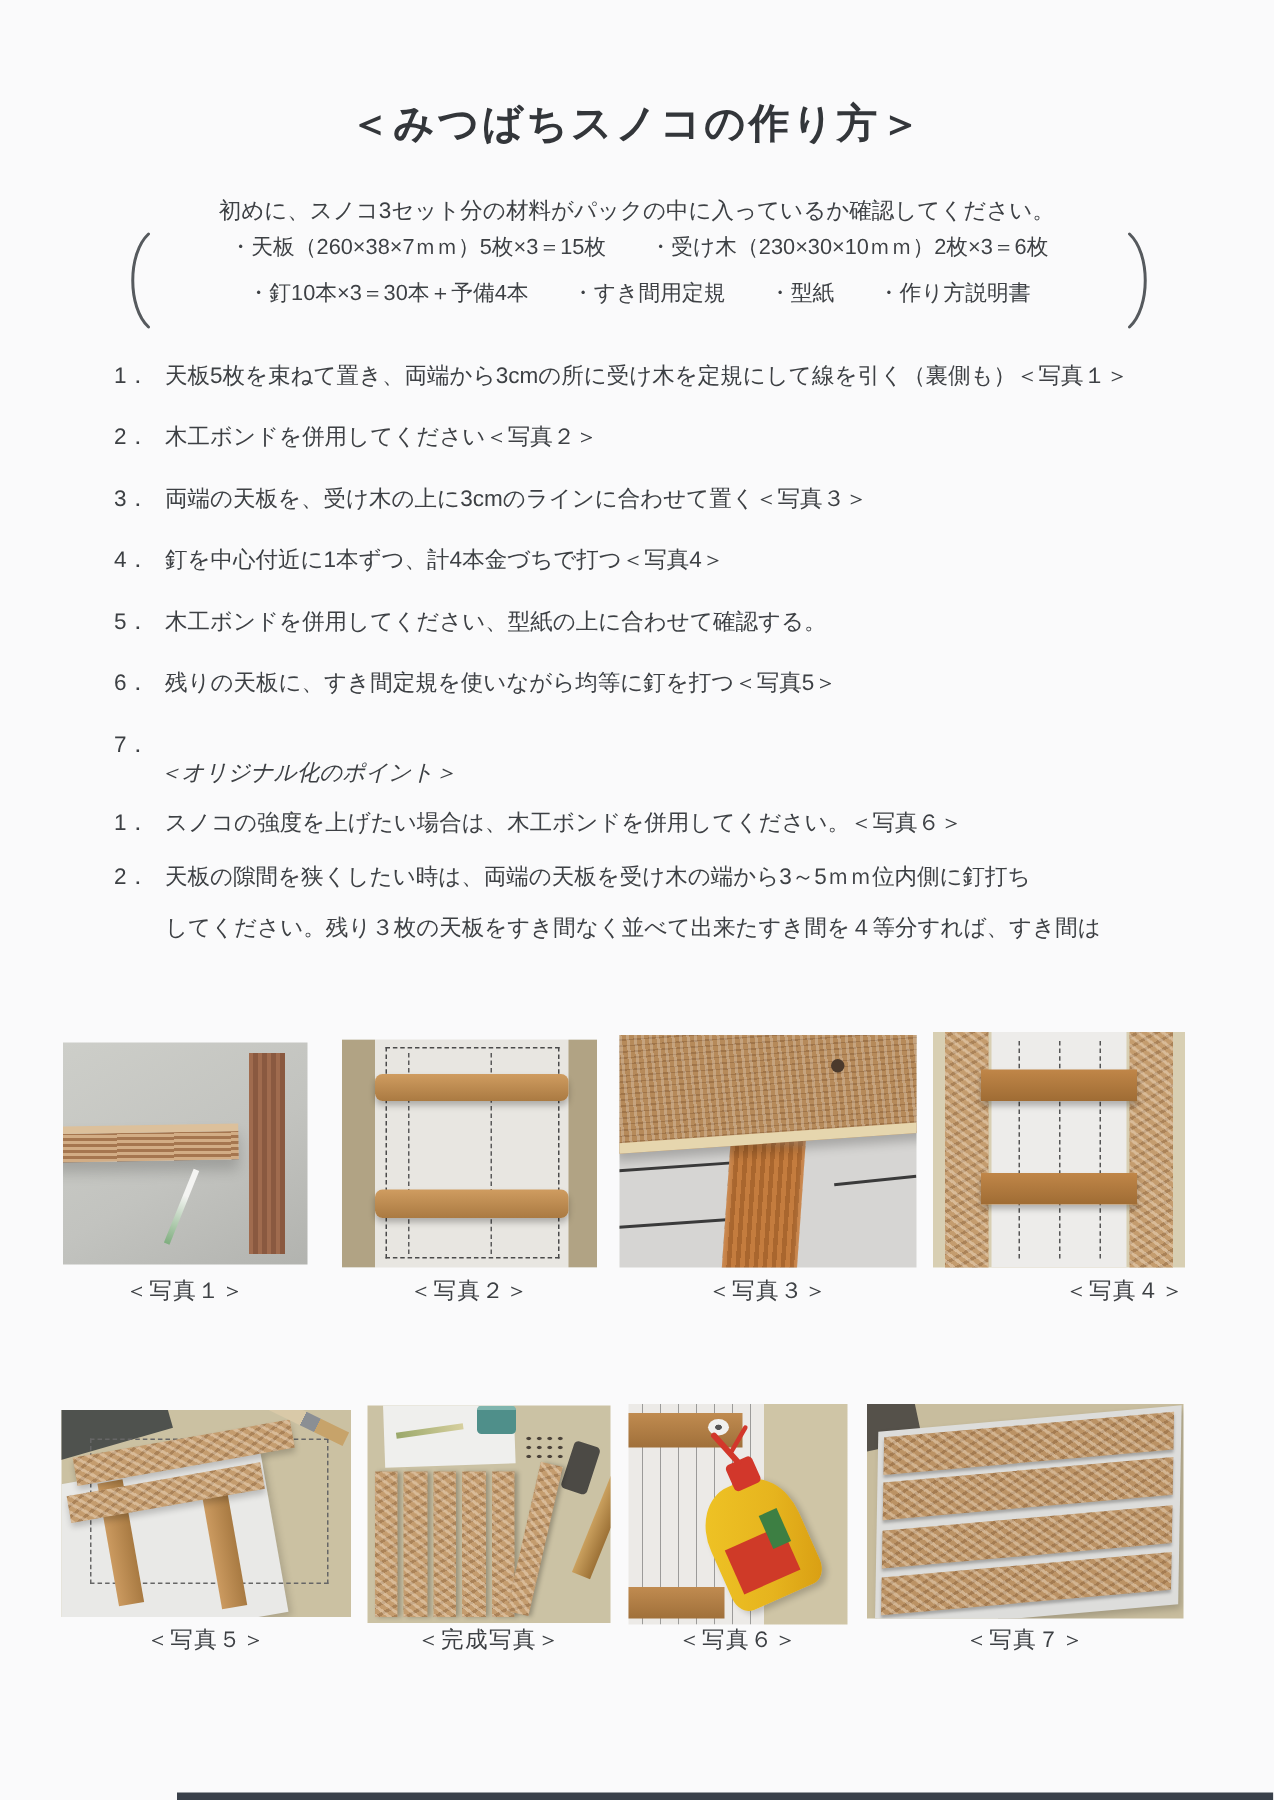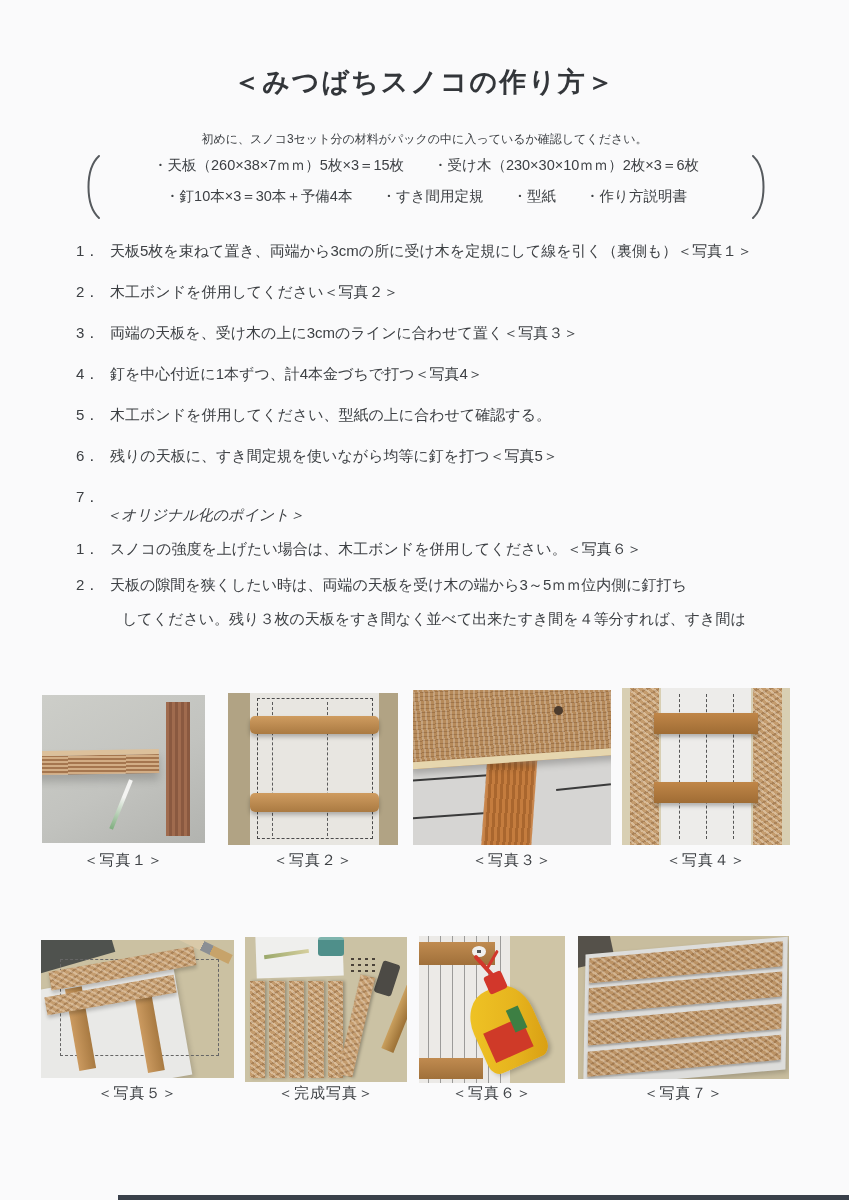--- a/index.html
+++ b/index.html
@@ -7,37 +7,37 @@
     --template-paper:#ecebe7; --khaki:#c9bfa1; --glue-yellow:#e6b41e;
     --glue-red:#cf3a28; --tape-teal:#4f8f8a;
   }
   *{box-sizing:border-box;margin:0;padding:0;}
   html,body{background:var(--paper);}
   body{font-family:"Liberation Sans","DejaVu Sans",sans-serif;color:var(--text);}
   .sheet{position:relative;width:849px;height:1200px;background:var(--paper);overflow:hidden;margin:0 auto;}
 
   .title{position:absolute;top:64px;left:0;width:100%;text-align:center;
          font-size:27px;font-weight:bold;letter-spacing:2px;color:#33363a;white-space:nowrap;}
-  .intro{position:absolute;top:131px;left:0;width:100%;text-align:center;font-size:12px;white-space:nowrap;}
+  .intro{position:absolute;top:131px;left:0;width:100%;text-align:center;font-size:15px;white-space:nowrap;}
 
   .materials{position:absolute;top:150px;left:84px;width:684px;height:74px;}
   .materials .mline{text-align:center;font-size:14.5px;line-height:31px;white-space:nowrap;}
   .materials svg{position:absolute;top:3px;}
   .materials .br-l{left:-4px;}
   .materials .br-r{right:-4px;}
 
   .steps{position:absolute;top:242px;left:76px;width:760px;font-size:15px;}
   .step{display:flex;margin-bottom:23px;line-height:18px;white-space:nowrap;}
   .step .num{width:34px;flex:none;}
 
   .points-header{position:absolute;top:506px;left:106px;font-size:15px;white-space:nowrap;font-style:italic;}
   .point{position:absolute;left:76px;font-size:15px;line-height:18px;white-space:nowrap;}
   .point .row{display:flex;}
   .point .num{width:34px;flex:none;}
-  .point .cont{margin-left:46px;margin-top:16px;}
+  .point .cont{margin-left:34px;margin-top:16px;}
   .point.p1{top:540px;}
   .point.p2{top:576px;}
 
   .photo{position:absolute;overflow:hidden;}
   .photo *{position:absolute;}
   .cap{position:absolute;text-align:center;font-size:15px;letter-spacing:1px;white-space:nowrap;}
 
   
   .pbx{background-color:#c49c6e;
        background-image:repeating-linear-gradient(37deg,rgba(255,245,230,.35) 0 2px,transparent 2px 5px),
@@ -246,21 +246,21 @@
     <div class="p4-dash p4-d3"></div>
     <div class="p4-plank l pbx"></div>
     <div class="p4-plank r pbx"></div>
     <div class="p4-bar b1"></div>
     <div class="p4-bar b2"></div>
   </div>
 
   <div class="cap" style="left:42px;top:851px;width:163px;">＜写真１＞</div>
   <div class="cap" style="left:228px;top:851px;width:170px;">＜写真２＞</div>
   <div class="cap" style="left:413px;top:851px;width:198px;">＜写真３＞</div>
-  <div class="cap" style="left:622px;top:851px;width:168px;">＜写真４＞</div>
+  <div class="cap" style="left:622px;top:851px;width:168px;text-align:right;">＜写真４＞</div>
 
   <div class="photo" id="ph5">
     <div class="p5-dark"></div>
     <div class="p5-sheet"></div>
     <div class="p5-dashrect"></div>
     <div class="p5-cross p5-c1"></div>
     <div class="p5-cross p5-c2"></div>
     <div class="p5-slat p5-s1 pbx"></div>
     <div class="p5-slat p5-s2 pbx"></div>
     <div class="p5-brush"></div>

